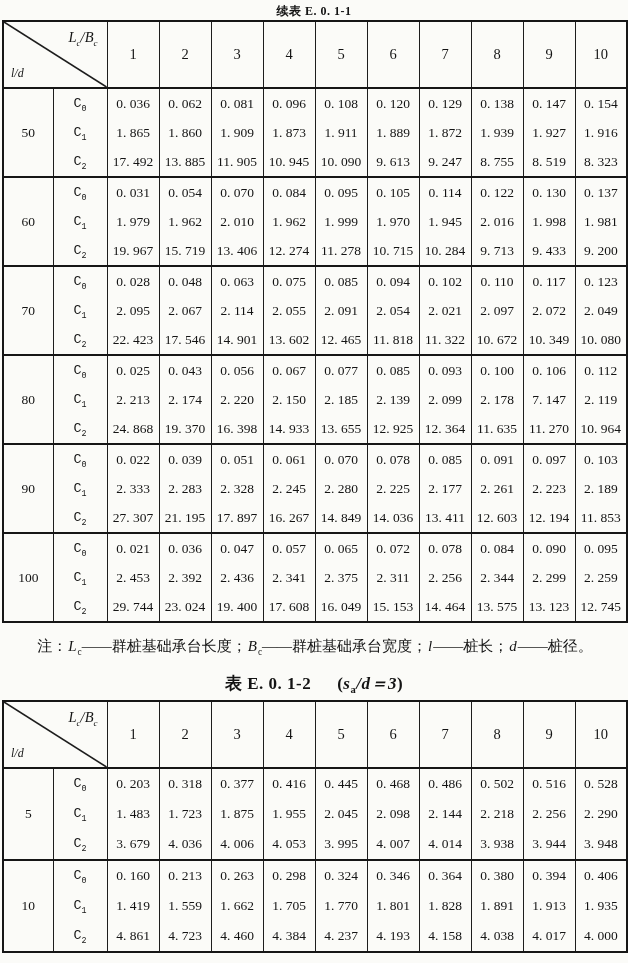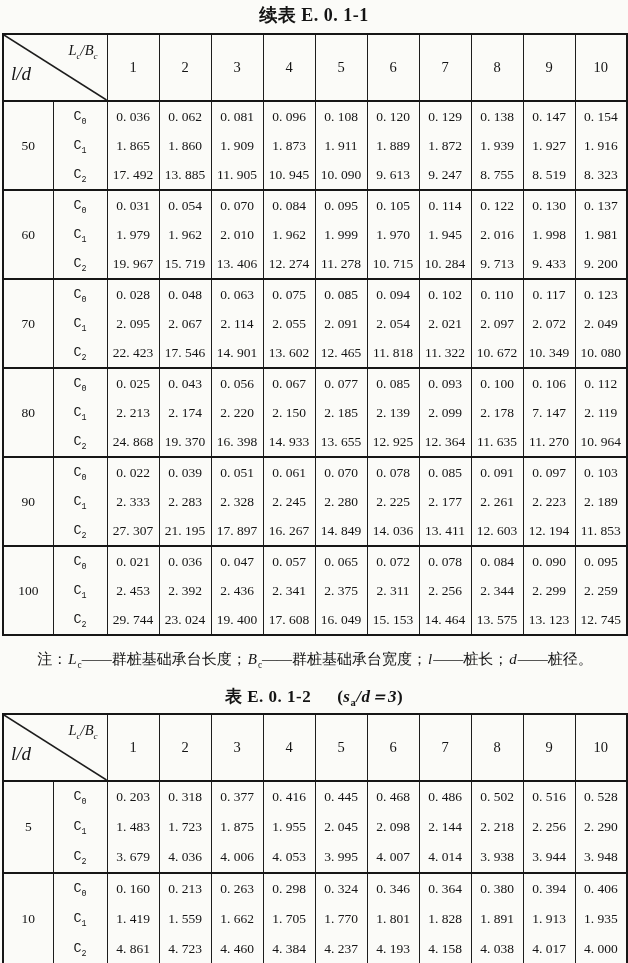--- a/index.html
+++ b/index.html
@@ -10,24 +10,23 @@
     background: #fbfbf8;
     color: #141414;
     font-family: "Liberation Serif", serif;
     overflow: hidden;
   }
   .page { width: 628px; height: 963px; position: relative; }
 
   .doc-title {
     text-align: center;
     font-weight: bold;
-    font-size: 18px;
+    font-size: 12px;
     letter-spacing: 0.5px;
     padding-top: 3px;
-    margin-bottom: 6px;
   }
   .doc-title.t2 { margin-top: 9px; margin-bottom: 5px; font-size: 17px; font-family: Liberation Serif, serif; }
   .doc-title .formula { margin-left: 26px; }
   .doc-title i { font-style: italic; }
 
   table.coef {
     border-collapse: collapse;
     table-layout: fixed;
     width: 624px;
     margin: 0 2px;
@@ -58,22 +57,22 @@
   .c-label { font-size: 14px; font-family: Liberation Mono, monospace; }
   sub { font-size: 0.62em; line-height: 0; }
 
   th.diag { position: relative; padding: 0; }
   th.diag svg { position: absolute; left: 0; top: 0; width: 100%; height: 100%; display: block; }
   th.diag .diag-top {
     position: absolute; top: 7px; right: 9px;
     font-size: 14.5px; font-style: italic;
   }
   th.diag .diag-bottom {
-    position: absolute; bottom: 15px; left: 7px;
-    font-size: 19px; font-style: italic;
+    position: absolute; bottom: 6px; left: 7px;
+    font-size: 12px; font-style: italic;
   }
 
   .note {
     margin: 11px 6px 0 8px;
     font-size: 15px;
     line-height: 1.72;
     padding-left: 32px;
     text-indent: -32px;
     text-align: center;
   }

